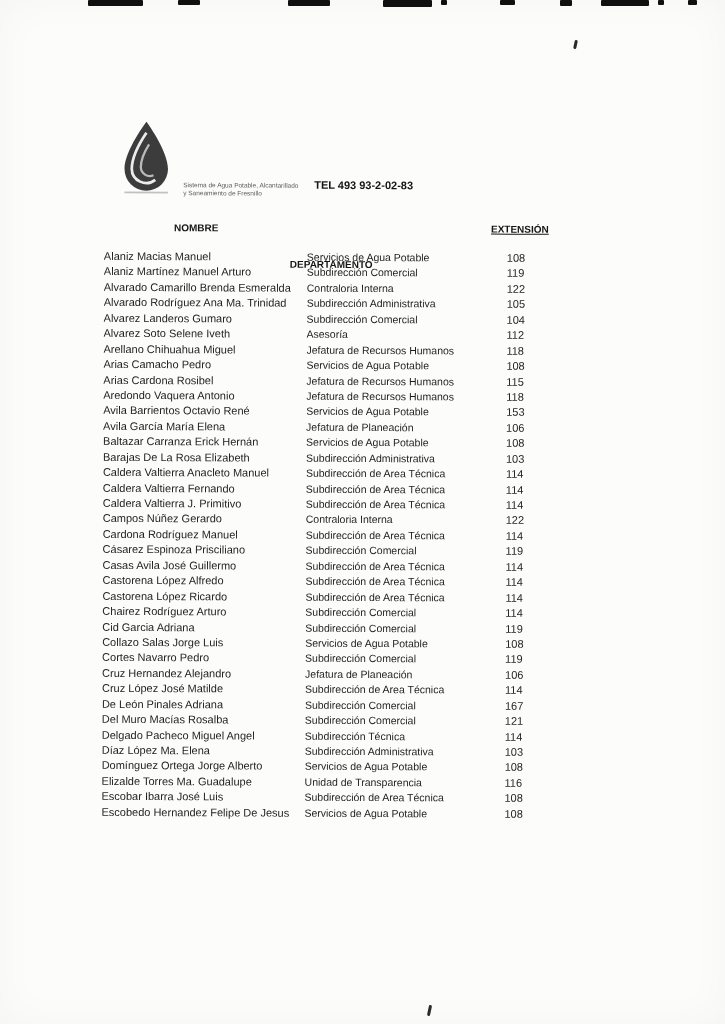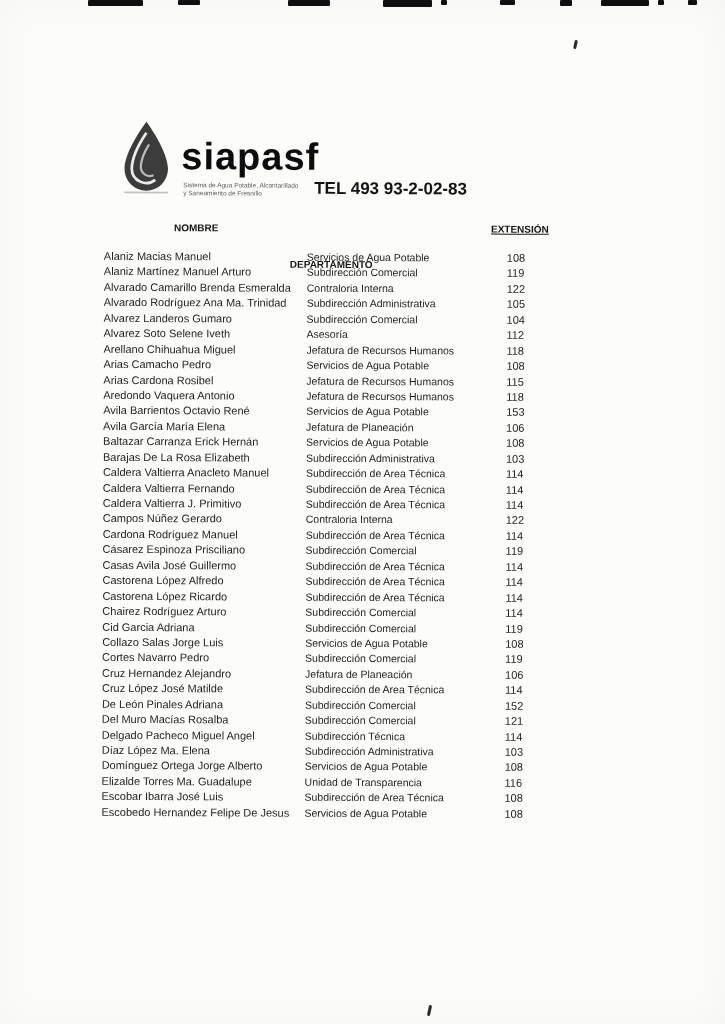--- a/index.html
+++ b/index.html
@@ -32,21 +32,21 @@
   .logo-word {
     position: absolute; left: 70px; top: 16px;
     font-size: 38px; font-weight: bold; letter-spacing: 1px; color: #0d0d0d;
   }
   .logo-tagline {
     position: absolute; left: 72px; top: 62px;
     font-size: 6.5px; color: #5a5a5a; line-height: 8px;
   }
   .phone {
     position: absolute; left: 315px; top: 179px;
-    font-size: 17px; font-weight: bold; color: #141414;
+    font-size: 11px; font-weight: bold; color: #141414;
   }
   
   .col-header { position: absolute; top: 223px; font-size: 10px; font-weight: bold; color: #151515; }
   .col-header.nombre { left: 175px; }
   .col-header.depto  { left: 291px; margin-top: 36px; }
   .col-header.ext    { left: 492px; text-decoration: underline; }
   
   .rows { position: absolute; left: 105px; top: 250px; width: 460px; }
   .row { display: flex; height: 15.45px; line-height: 15.45px; font-size: 11px; color: #1e1e1e; }
   .cell-nombre { width: 203px; white-space: nowrap; overflow: hidden; }
@@ -76,21 +76,20 @@
 
     <div class="logo-block">
       <span class="logo-drop">
         <svg viewBox="0 0 64 84" width="58" height="78" aria-hidden="true">
           <path d="M32 2 C32 2 8 34 8 54 a24 24 0 0 0 48 0 C56 34 32 2 32 2 Z" fill="#3c3c3c"></path>
           <path d="M32 14 C24 26 16 40 16 54 a16 16 0 0 0 26 12" fill="none" stroke="#ffffff" stroke-width="3" opacity="0.9"></path>
           <path d="M35 27 C30 35 26 44 26 52 a10 10 0 0 0 14 9" fill="none" stroke="#cfcfcf" stroke-width="2.5" opacity="0.85"></path>
           <path d="M8 80 h48" stroke="#9a9a9a" stroke-width="2" opacity="0.6"></path>
         </svg>
       </span>
-      <div class="logo-word">siapasf</div>
       <div class="logo-tagline">
         <div>Sistema de Agua Potable, Alcantarillado</div>
         <div>y Saneamiento de Fresnillo</div>
       </div>
     </div>
 
     <div class="phone">TEL 493 93-2-02-83</div>
 
     <div class="col-header nombre">NOMBRE</div>
     <div class="col-header depto">DEPARTAMENTO</div>
@@ -268,21 +267,21 @@
 
         <div class="row">
           <div class="cell-nombre">Cruz López José Matilde</div>
           <div class="cell-depto">Subdirección de Area Técnica</div>
           <div class="cell-ext">114</div>
         </div>
 
         <div class="row">
           <div class="cell-nombre">De León Pinales Adriana</div>
           <div class="cell-depto">Subdirección Comercial</div>
-          <div class="cell-ext">152</div>
+          <div class="cell-ext">167</div>
         </div>
 
         <div class="row">
           <div class="cell-nombre">Del Muro Macías Rosalba</div>
           <div class="cell-depto">Subdirección Comercial</div>
           <div class="cell-ext">121</div>
         </div>
 
         <div class="row">
           <div class="cell-nombre">Delgado Pacheco Miguel Angel</div>

